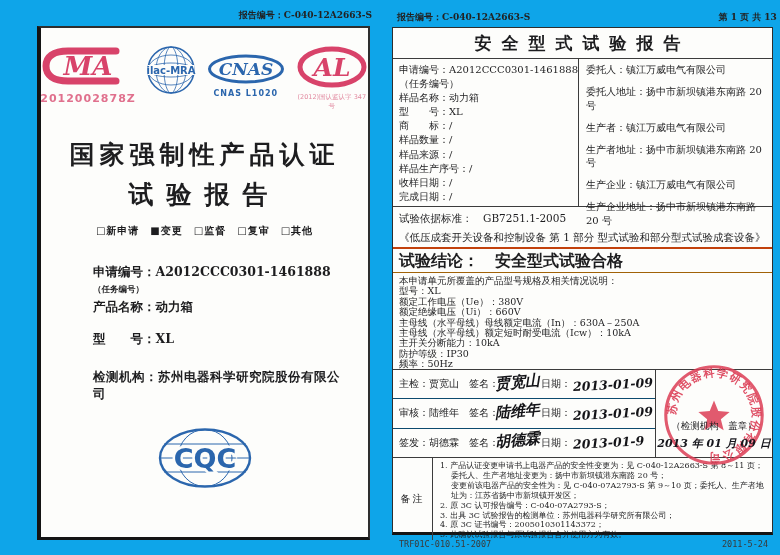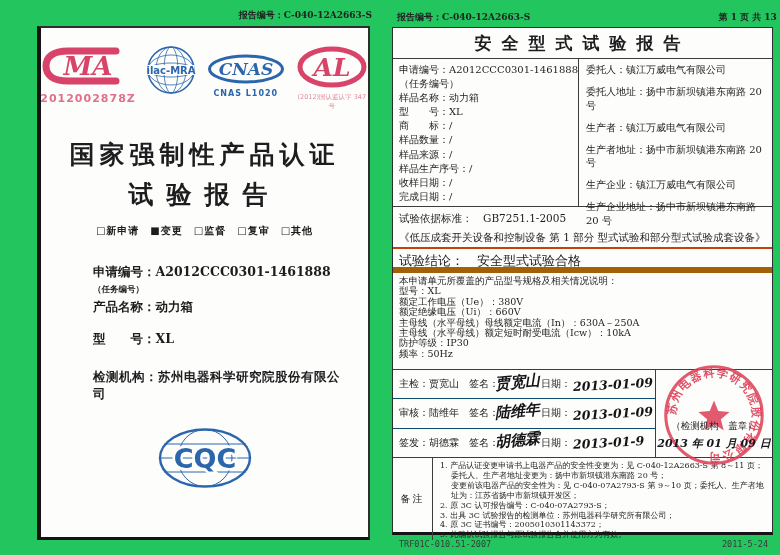--- a/index.html
+++ b/index.html
@@ -1,16 +1,16 @@
 <!DOCTYPE html>
 <html><head>
 <meta charset="utf-8">
 <style>
   html,body{margin:0;padding:0;}
-  .canvas{position:relative;width:780px;height:555px;background:#22c55e;overflow:hidden;
+  .canvas{position:relative;width:780px;height:555px;background:#0ea5e9;overflow:hidden;
           font-family:"DejaVu Serif","Liberation Serif",serif;color:#1d1d1f;}
   
   .hdr{position:absolute;font-size:9px;font-weight:bold;color:#222;white-space:nowrap;}
   .hdr-l{top:9px;left:37px;width:335px;text-align:right;}
   .hdr-rl{top:11px;left:397px;}
   .hdr-rr{top:11px;left:656px;width:133px;text-align:right;}
   
   .ftr{position:absolute;bottom:6px;font-size:8.5px;color:#3a3a3a;font-family:"DejaVu Sans Mono","Liberation Mono",monospace;}
   .ftr-l{left:399px;}
   .ftr-r{right:12px;}
@@ -40,21 +40,21 @@
               display:flex;flex-direction:column;}
   .rp-title{height:30px;line-height:30px;text-align:center;font-size:17px;font-weight:bold;letter-spacing:10px;
             border-bottom:1px solid #3c3c3c;flex:none;}
   .rp-info{height:148px;display:flex;border-bottom:1px solid #3c3c3c;font-size:10px;flex:none;box-sizing:border-box;}
   .rp-info-l{width:186px;border-right:1px solid #3c3c3c;padding:4px 3px 0 6px;box-sizing:border-box;}
   .rp-info-l div{line-height:14.1px;white-space:nowrap;}
   .rp-info-r{flex:1;padding:4px 4px 0 7px;box-sizing:border-box;}
   .rp-info-r div{line-height:13.5px;margin-bottom:8.5px;}
   .rp-standard{height:42px;border-bottom:2px solid #c2410c;font-size:10.5px;padding:5px 5px 0 6px;flex:none;box-sizing:border-box;}
   .rp-standard .std2{margin-top:5px;}
-  .rp-conclusion{height:24px;line-height:23px;border-bottom:6px solid #a16207;font-size:13px;padding-left:6px;font-weight:400;flex:none;box-sizing:border-box;}
+  .rp-conclusion{height:24px;line-height:23px;border-bottom:1px solid #a16207;font-size:16px;padding-left:6px;font-weight:700;flex:none;box-sizing:border-box;}
   .rp-specs{height:97px;border-bottom:1px solid #3c3c3c;font-size:9.5px;padding:3px 5px 0 6px;flex:none;box-sizing:border-box;}
   .rp-specs div{line-height:10.4px;white-space:nowrap;}
   .rp-sign{height:88px;display:flex;border-bottom:1px solid #3c3c3c;flex:none;box-sizing:border-box;}
   .sig-col{width:263px;border-right:1px solid #3c3c3c;display:flex;flex-direction:column;box-sizing:border-box;}
   .sig-row{flex:1;border-bottom:1px solid #0c4a6e;display:flex;align-items:center;padding-left:6px;font-size:10px;white-space:nowrap;overflow:visible;}
   .sig-row:last-child{border-bottom:none;text-align:center;}
   .stamp-cell{flex:1;position:relative;overflow:visible;}
   .stamp-svg{position:absolute;top:-9px;left:4px;}
   .stamp-caption{position:absolute;bottom:24px;left:0;width:100%;text-align:center;font-size:9.5px;z-index:1;}
   .stamp-date{position:absolute;bottom:6px;left:0;width:100%;text-align:center;z-index:1;}
@@ -175,20 +175,21 @@
 
     <div class="rp-conclusion">试验结论：　安全型式试验合格</div>
 
     <div class="rp-specs">
       <div>本申请单元所覆盖的产品型号规格及相关情况说明：</div>
       <div>型号：XL</div>
       <div>额定工作电压（Ue）：380V</div>
       <div>额定绝缘电压（Ui）：660V</div>
       <div>主母线（水平母线）母线额定电流（In）：630A－250A</div>
       <div>主母线（水平母线）额定短时耐受电流（Icw）：10kA</div>
+      <div>主开关分断能力：10kA</div>
       <div>防护等级：IP30</div>
       <div>频率：50Hz</div>
     </div>
 
     <div class="rp-sign">
       <div class="sig-col">
         <div class="sig-row">
           <span>主检：贾宽山　签名：</span>
           <span class="hw hw-name">贾宽山</span>
           <span>日期：</span>

